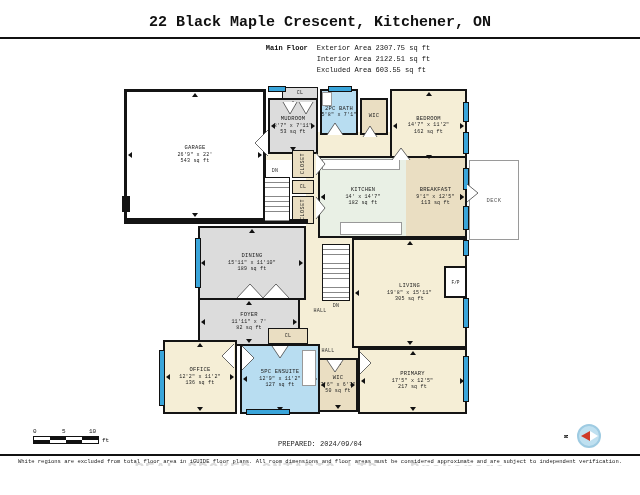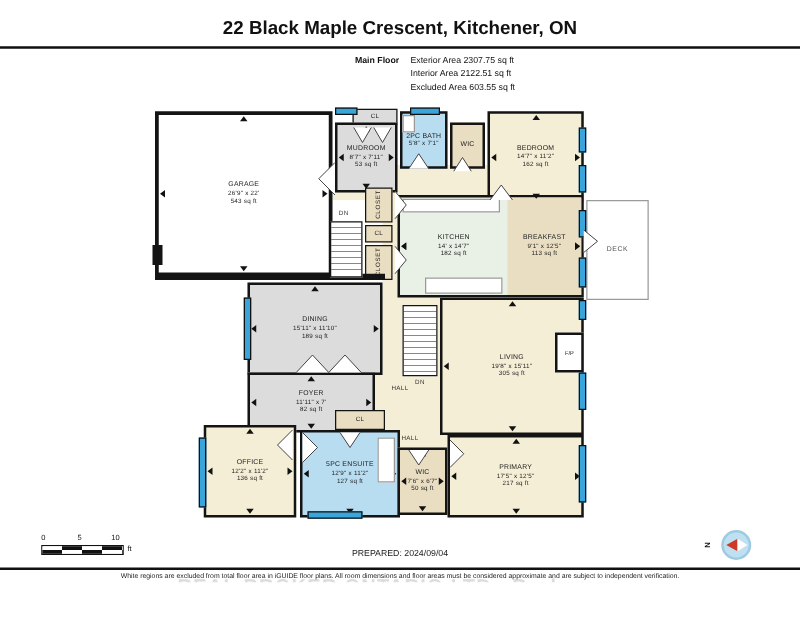--- a/index.html
+++ b/index.html
@@ -1,17 +1,17 @@
 <!DOCTYPE html>
 <html style="--c-cream: #f5eed6; --c-gray: #dcdcdc; --c-tan: #eadec2; --c-mint: #e9f0e5; --c-bath: #b8ddf1; --c-window: #3aa5da; --c-wall: #141414; --c-compass: #bfe0f0; --c-watermark: #dcdcdc;"><head>
 <meta charset="utf-8">
 <style>
   html,body{margin:0;padding:0;background:#fff;}
   #page{position:relative;width:640px;height:466px;background:#fff;overflow:hidden;
-        font-family:Liberation Sans, sans-serif;color:#111;}
+        font-family:Liberation Mono, monospace;color:#111;}
   .abs{position:absolute;}
   
   #title{left:0;right:0;top:14px;text-align:center;font-size:15px;font-weight:bold;}
   #rule-top{left:0;right:0;top:37px;height:2px;background:#111;}
   #stats{left:0;right:0;top:43px;display:flex;justify-content:center;gap:9px;margin-left:56px;}
   #stats .fl{font-size:7px;font-weight:bold;line-height:11px;}
   #stats .col{font-size:7px;line-height:11px;}
   #stats .col div{white-space:nowrap;}
   
   .patch{position:absolute;background:var(--c-cream);}

